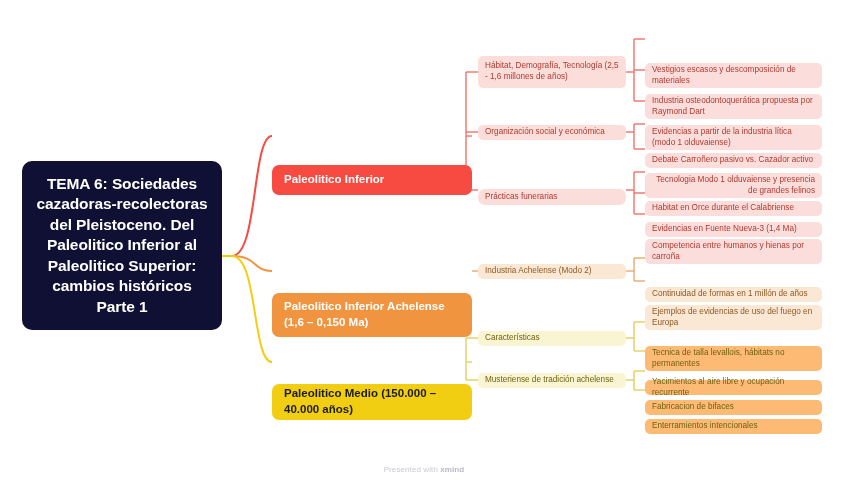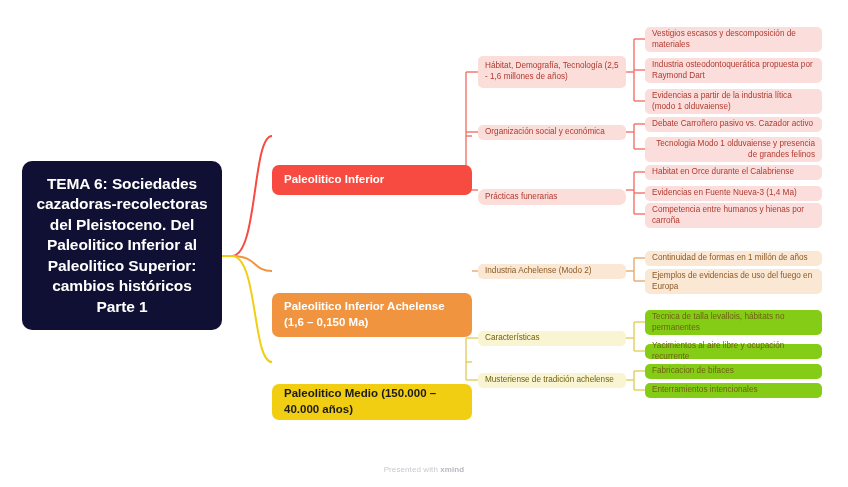--- a/index.html
+++ b/index.html
@@ -89,31 +89,32 @@
   .lvl2.orange { background: #FAE7D4; }
   .lvl2.orange .txt { color: #8C5A23; }
   .lvl2.yellow { background: #F9F4D2; }
   .lvl2.yellow .txt { color: #6F6212; }
   
   .lvl3 {
     left: 645px;
     width: 177px;
     border-radius: 5px;
     padding: 4px 7px;
+    margin-top: 36px;
   }
   .lvl3 .txt {
     font-size: 8.2px;
     line-height: 1.34;
     font-weight: 400;
   }
   .lvl3.red    { background: #FBDEDB; }
   .lvl3.red .txt    { color: #B03A30; }
   .lvl3.orange { background: #FAE7D4; }
   .lvl3.orange .txt { color: #8C5A23; }
-  .lvl3.yellow { background: #84cc16; }
+  .lvl3.yellow { background: #fdba74; }
   .lvl3.yellow .txt { color: #6F6212; }
   
   .footer {
     position: absolute;
     left: 0;
     top: 465px;
     width: 848px;
     text-align: center;
     font-size: 8px;
     color: #C9C9D1;

